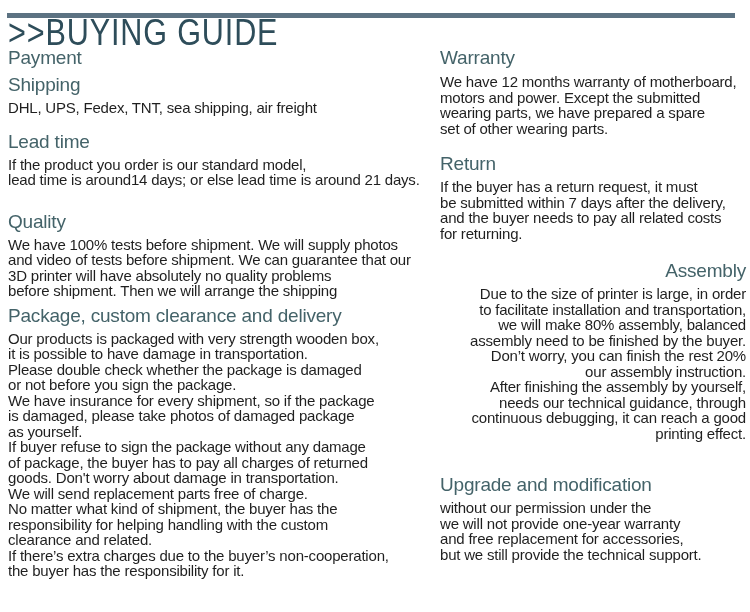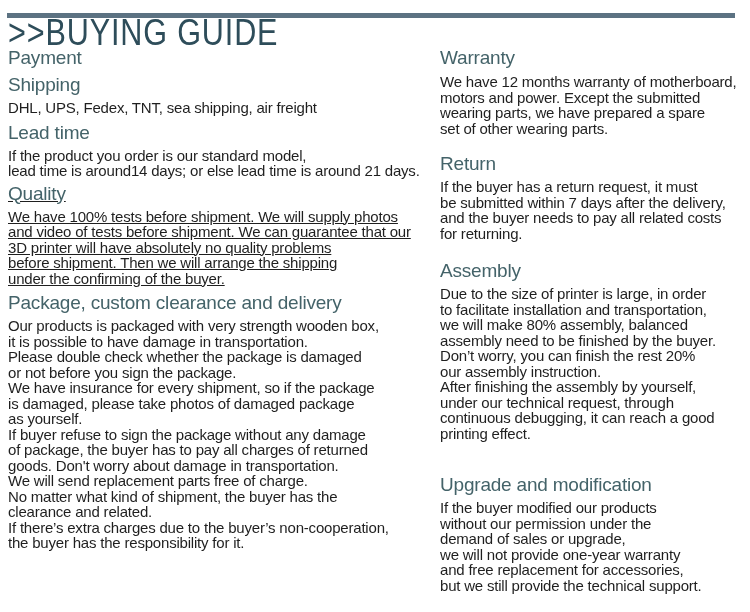--- a/index.html
+++ b/index.html
@@ -52,26 +52,26 @@
     white-space:nowrap;
   }
   .sec-body .line{
     font-size:15px;
     line-height:15.5px;
     letter-spacing:-0.2px;
     white-space:nowrap;
   }
   
   .left-1{margin-top:3px;}
-  .left-2{margin-top:5px;}
-  .left-3{margin-top:3px;text-decoration:underline;}
+  .left-2{margin-top:14px;}
+  .left-3{margin-top:22px;}
   .left-4{margin-top:5px;}
   .right-0 .sec-heading{margin-bottom:4px;}
   .right-1{margin-top:16px;}
-  .right-2{margin-top:18px;}
+  .right-2{margin-top:18px;text-align:right;}
   .right-3{margin-top:32px;}
 </style>
 </head>
 <body>
 
 <div class="accent-bar"></div>
 
 <h1 class="page-title">&gt;&gt;BUYING GUIDE</h1>
 
 <div class="col col-left">
@@ -91,38 +91,38 @@
         <div class="line">lead time is around14 days; or else lead time is around 21 days.</div>
       </div>
     </section>
     <section class="sec left-3">
       <h2 class="sec-heading">Quality</h2>
       <div class="sec-body">
         <div class="line">We have 100% tests before shipment. We will supply photos</div>
         <div class="line">and video of tests before shipment. We can guarantee that our</div>
         <div class="line">3D printer will have absolutely no quality problems</div>
         <div class="line">before shipment. Then we will arrange the shipping</div>
-        <div class="line">under the confirming of the buyer.</div>
       </div>
     </section>
     <section class="sec left-4">
       <h2 class="sec-heading">Package, custom clearance and delivery</h2>
       <div class="sec-body">
         <div class="line">Our products is packaged with very strength wooden box,</div>
         <div class="line">it is possible to have damage in transportation.</div>
         <div class="line">Please double check whether the package is damaged</div>
         <div class="line">or not before you sign the package.</div>
         <div class="line">We have insurance for every shipment, so if the package</div>
         <div class="line">is damaged, please take photos of damaged package</div>
         <div class="line">as yourself.</div>
         <div class="line">If buyer refuse to sign the package without any damage</div>
         <div class="line">of package, the buyer has to pay all charges of returned</div>
         <div class="line">goods. Don't worry about damage in transportation.</div>
         <div class="line">We will send replacement parts free of charge.</div>
         <div class="line">No matter what kind of shipment, the buyer has the</div>
+        <div class="line">responsibility for helping handling with the custom</div>
         <div class="line">clearance and related.</div>
         <div class="line">If there’s extra charges due to the buyer’s non-cooperation,</div>
         <div class="line">the buyer has the responsibility for it.</div>
       </div>
     </section>
   </div>
 
 <div class="col col-right">
     <section class="sec right-0">
       <h2 class="sec-heading">Warranty</h2>
@@ -145,29 +145,27 @@
     <section class="sec right-2">
       <h2 class="sec-heading">Assembly</h2>
       <div class="sec-body">
         <div class="line">Due to the size of printer is large, in order</div>
         <div class="line">to facilitate installation and transportation,</div>
         <div class="line">we will make 80% assembly, balanced</div>
         <div class="line">assembly need to be finished by the buyer.</div>
         <div class="line">Don’t worry, you can finish the rest 20%</div>
         <div class="line">our assembly instruction.</div>
         <div class="line">After finishing the assembly by yourself,</div>
-        <div class="line">under our technical request, through</div>
+        <div class="line">needs our technical guidance, through</div>
         <div class="line">continuous debugging, it can reach a good</div>
         <div class="line">printing effect.</div>
       </div>
     </section>
     <section class="sec right-3">
       <h2 class="sec-heading">Upgrade and modification</h2>
       <div class="sec-body">
-        <div class="line">If the buyer modified our products</div>
         <div class="line">without our permission under the</div>
-        <div class="line">demand of sales or upgrade,</div>
         <div class="line">we will not provide one-year warranty</div>
         <div class="line">and free replacement for accessories,</div>
         <div class="line">but we still provide the technical support.</div>
       </div>
     </section>
   </div>
 
 </body></html>

